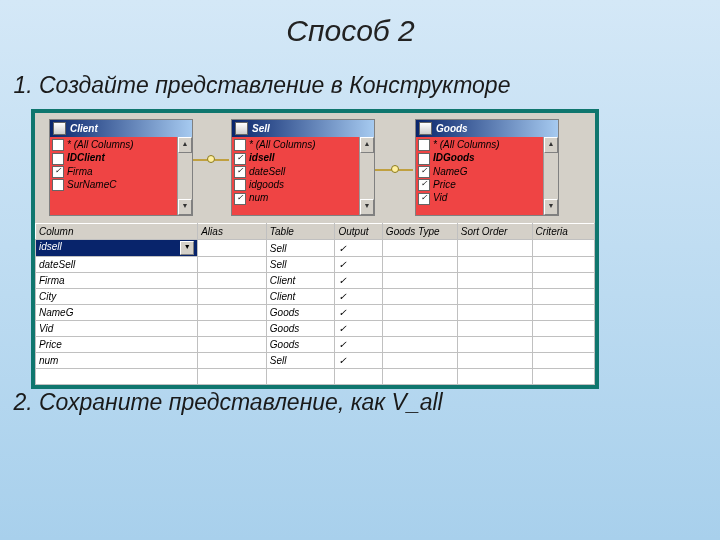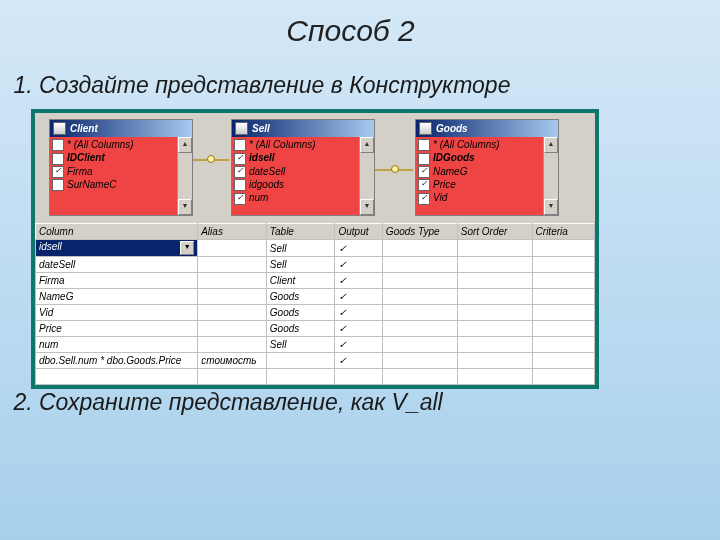--- a/index.html
+++ b/index.html
@@ -210,20 +210,29 @@
             <tr>
               <td>Firma</td>
               <td></td>
               <td>Client</td>
               <td class="out">✓</td>
               <td></td>
               <td></td>
               <td></td>
             </tr>
             <tr>
+              <td>City</td>
+              <td></td>
+              <td>Client</td>
+              <td class="out">✓</td>
+              <td></td>
+              <td></td>
+              <td></td>
+            </tr>
+            <tr>
               <td>NameG</td>
               <td></td>
               <td>Goods</td>
               <td class="out">✓</td>
               <td></td>
               <td></td>
               <td></td>
             </tr>
             <tr>
               <td>Vid</td>
@@ -240,29 +249,20 @@
               <td>Goods</td>
               <td class="out">✓</td>
               <td></td>
               <td></td>
               <td></td>
             </tr>
             <tr>
               <td>num</td>
               <td></td>
               <td>Sell</td>
-              <td class="out">✓</td>
-              <td></td>
-              <td></td>
-              <td></td>
-            </tr>
-            <tr>
-              <td>dbo.Sell.num * dbo.Goods.Price</td>
-              <td>стоимость</td>
-              <td></td>
               <td class="out">✓</td>
               <td></td>
               <td></td>
               <td></td>
             </tr>
             <tr>
               <td></td>
               <td></td>
               <td></td>
               <td class="out"></td>

